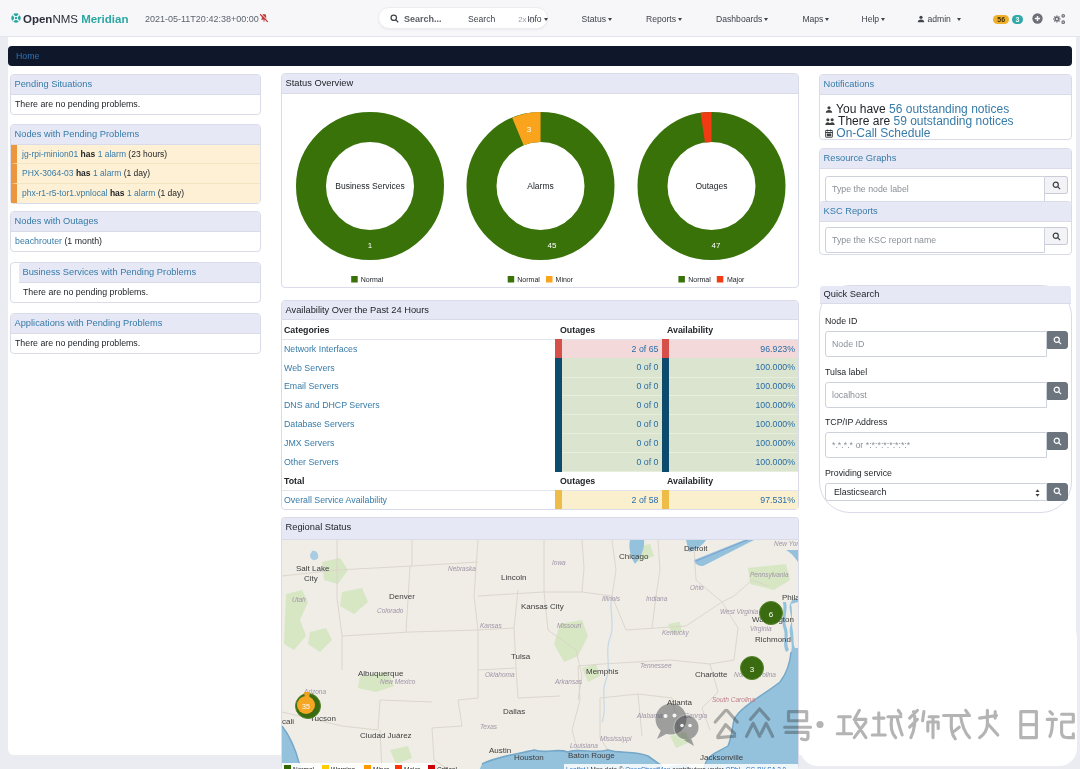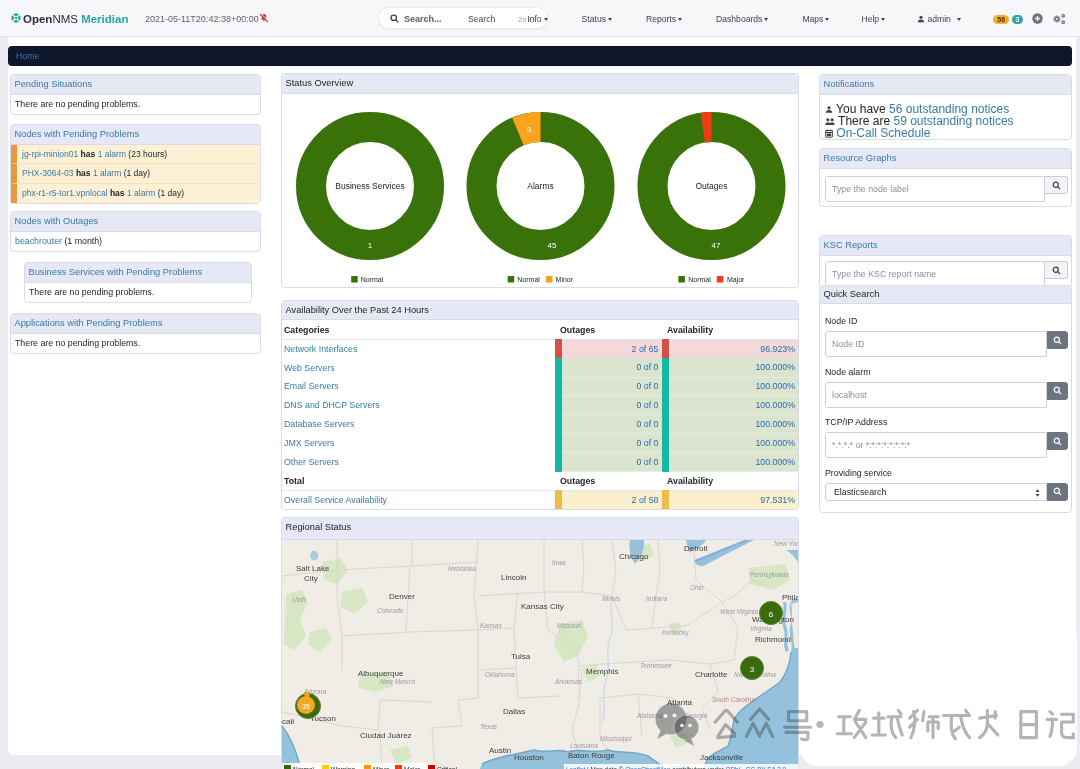--- a/index.html
+++ b/index.html
@@ -36,21 +36,21 @@
 
 .noderow { height:19.3px; background:#fdf0d5; border-left:6px solid #ec973d; border-bottom:1px solid #f3e4c2; padding-left:5px; font-size:8.5px; line-height:19px; color:#212529; white-space:nowrap; }
 .noderow b { font-weight:700; }
 
 table.avail { border-collapse:collapse; width:516px; font-size:8.8px; }
 table.avail td { height:18.8px; padding:0; }
 table.avail .cat { padding-left:2px; }
 table.avail .hdr td { font-weight:700; color:#212529; border-bottom:1px solid #e3e5ee; padding-left:2px; height:19.5px; }
 td.val { text-align:right; padding-right:3px !important; color:#2a6da8; }
 td.red { background:#f3d9d9; border-left:7px solid #d6504a; }
-td.grn { background:#dae4ce; border-left:7px solid #14b8a6; border-bottom:1px solid #e7eedd; }
+td.grn { background:#dae4ce; border-left:7px solid #0c4a6e; border-bottom:1px solid #e7eedd; }
 td.yel { background:#faf0cd; border-left:7px solid #eebd49; }
 
 .igroup { position:absolute; display:flex; }
 .igroup input { border:1px solid #ced2dc; border-radius:3px 0 0 3px; height:26px; font-size:8.8px; color:#495057; padding-left:6px; font-family:"Liberation Sans",sans-serif; background:#fff; outline:none; }
 .igroup input::placeholder { color:#8a9097; opacity:1; }
 .btn-light { width:23px; height:18px; background:#f3f3f7; border:1px solid #c9ccd4; border-left:none; border-radius:0 3px 3px 0; display:flex; align-items:center; justify-content:center; }
 .btn-dark { width:21px; height:18px; background:#6c757d; border:1px solid #6c757d; border-radius:0 3px 3px 0; display:flex; align-items:center; justify-content:center; }
 .flabel { position:absolute; font-size:8.8px; color:#212529; }
 
 #wm { position:absolute; left:648px; top:696px; z-index:50; }
@@ -120,21 +120,21 @@
 <div class="card" style="left:10px; top:124px; width:251px;">
   <div class="chead">Nodes with Pending Problems</div>
   <div class="noderow"><a class="teal" href="#">jg-rpi-minion01</a> <b>has</b> <a class="teal" href="#">1 alarm</a> (23 hours)</div>
   <div class="noderow"><a class="teal" href="#">PHX-3064-03</a> <b>has</b> <a class="teal" href="#">1 alarm</a> (1 day)</div>
   <div class="noderow" style="border-bottom:none"><a class="teal" href="#">phx-r1-r5-tor1.vpnlocal</a> <b>has</b> <a class="teal" href="#">1 alarm</a> (1 day)</div>
 </div>
 <div class="card" style="left:10px; top:211px; width:251px;">
   <div class="chead">Nodes with Outages</div>
   <div class="cbody nop"><a class="teal" href="#">beachrouter</a> (1 month)</div>
 </div>
-<div class="card" style="left:24px; top:262px; width:228px;">
+<div class="card" style="left:10px; top:262px; width:251px;padding-left:8px;">
   <div class="chead">Business Services with Pending Problems</div>
   <div class="cbody nop">There are no pending problems.</div>
 </div>
 <div class="card" style="left:10px; top:313px; width:251px;">
   <div class="chead">Applications with Pending Problems</div>
   <div class="cbody nop">There are no pending problems.</div>
 </div>
 
 <div class="card" style="left:281px; top:73px; width:518px; height:215px;">
   <div class="chead dark">Status Overview</div>
@@ -434,46 +434,46 @@
     <input style="width: 220px;" placeholder="Type the node label">
     <div class="btn-light">
         <svg width="9" height="9" viewBox="0 0 12 12">
           <circle cx="5" cy="5" r="3.4" fill="none" stroke="#3c4043" stroke-width="1.6"></circle>
           <path d="M7.6 7.6 L10.8 10.8" stroke="#3c4043" stroke-width="1.6"></path>
         </svg>
       </div>
   </div>
 </div>
 
-<div class="card" style="left:819px; top:235px; width:253px; height:54px;">
+<div class="card" style="left:819px; top:201px; width:253px; height:54px;">
   <div class="chead">KSC Reports</div>
   <div class="igroup" style="left:5px; top:25px;">
     <input style="width: 220px;" placeholder="Type the KSC report name">
     <div class="btn-light">
         <svg width="9" height="9" viewBox="0 0 12 12">
           <circle cx="5" cy="5" r="3.4" fill="none" stroke="#3c4043" stroke-width="1.6"></circle>
           <path d="M7.6 7.6 L10.8 10.8" stroke="#3c4043" stroke-width="1.6"></path>
         </svg>
       </div>
   </div>
 </div>
 
-<div class="card" style="left:819px; top:285px; width:253px; height:228px;">
+<div class="card" style="left:819px; top:285px; width:253px; height:228px;border-radius:31px;">
   <div class="chead dark" style="height:18px; line-height:17px;">Quick Search</div>
   <div class="flabel" style="left:5px; top:30px;">Node ID</div>
   <div class="igroup" style="left:5px; top:45px;">
     <input style="width: 222px;" placeholder="Node ID">
     <div class="btn-dark">
         <svg width="9" height="9" viewBox="0 0 12 12">
           <circle cx="5" cy="5" r="3.4" fill="none" stroke="#fff" stroke-width="1.6"></circle>
           <path d="M7.6 7.6 L10.8 10.8" stroke="#fff" stroke-width="1.6"></path>
         </svg>
       </div>
   </div>
-  <div class="flabel" style="left:5px; top:80.5px;">Node alarm</div>
+  <div class="flabel" style="left:5px; top:80.5px;">Tulsa label</div>
   <div class="igroup" style="left:5px; top:95.5px;">
     <input style="width: 222px;" placeholder="localhost">
     <div class="btn-dark">
         <svg width="9" height="9" viewBox="0 0 12 12">
           <circle cx="5" cy="5" r="3.4" fill="none" stroke="#fff" stroke-width="1.6"></circle>
           <path d="M7.6 7.6 L10.8 10.8" stroke="#fff" stroke-width="1.6"></path>
         </svg>
       </div>
   </div>
   <div class="flabel" style="left:5px; top:131px;">TCP/IP Address</div>

